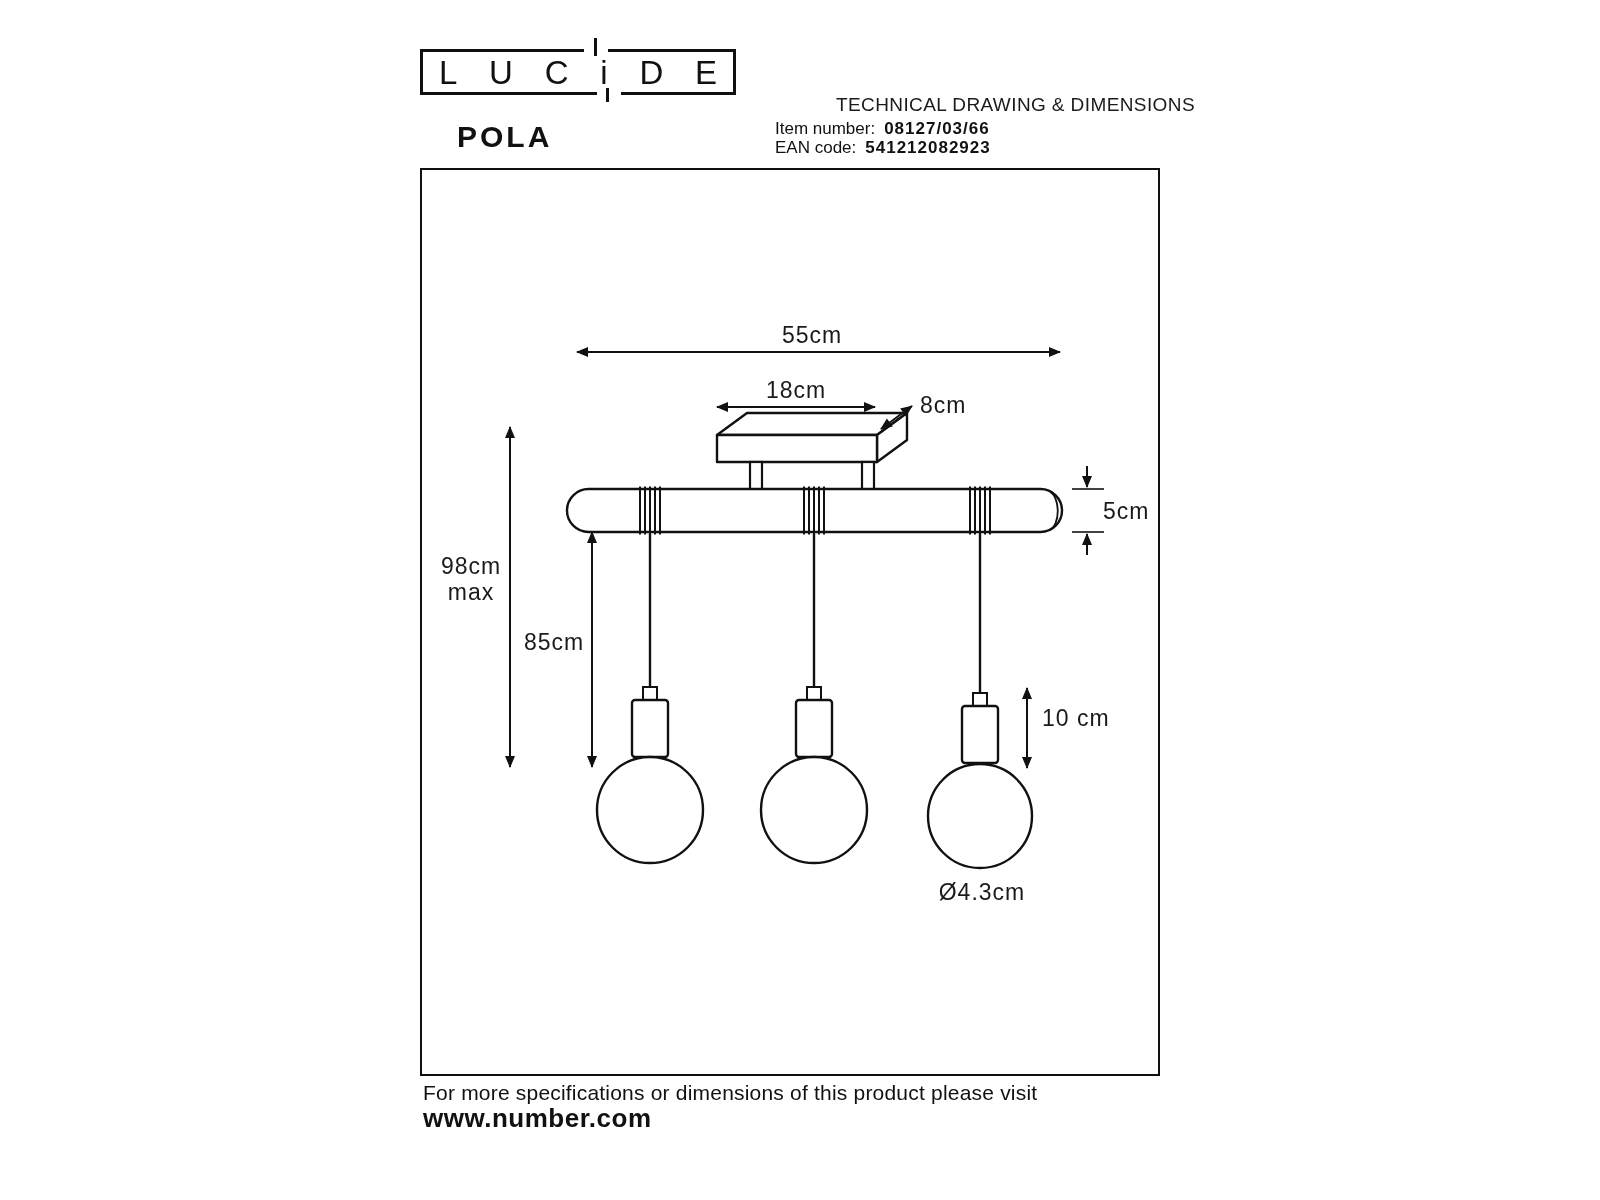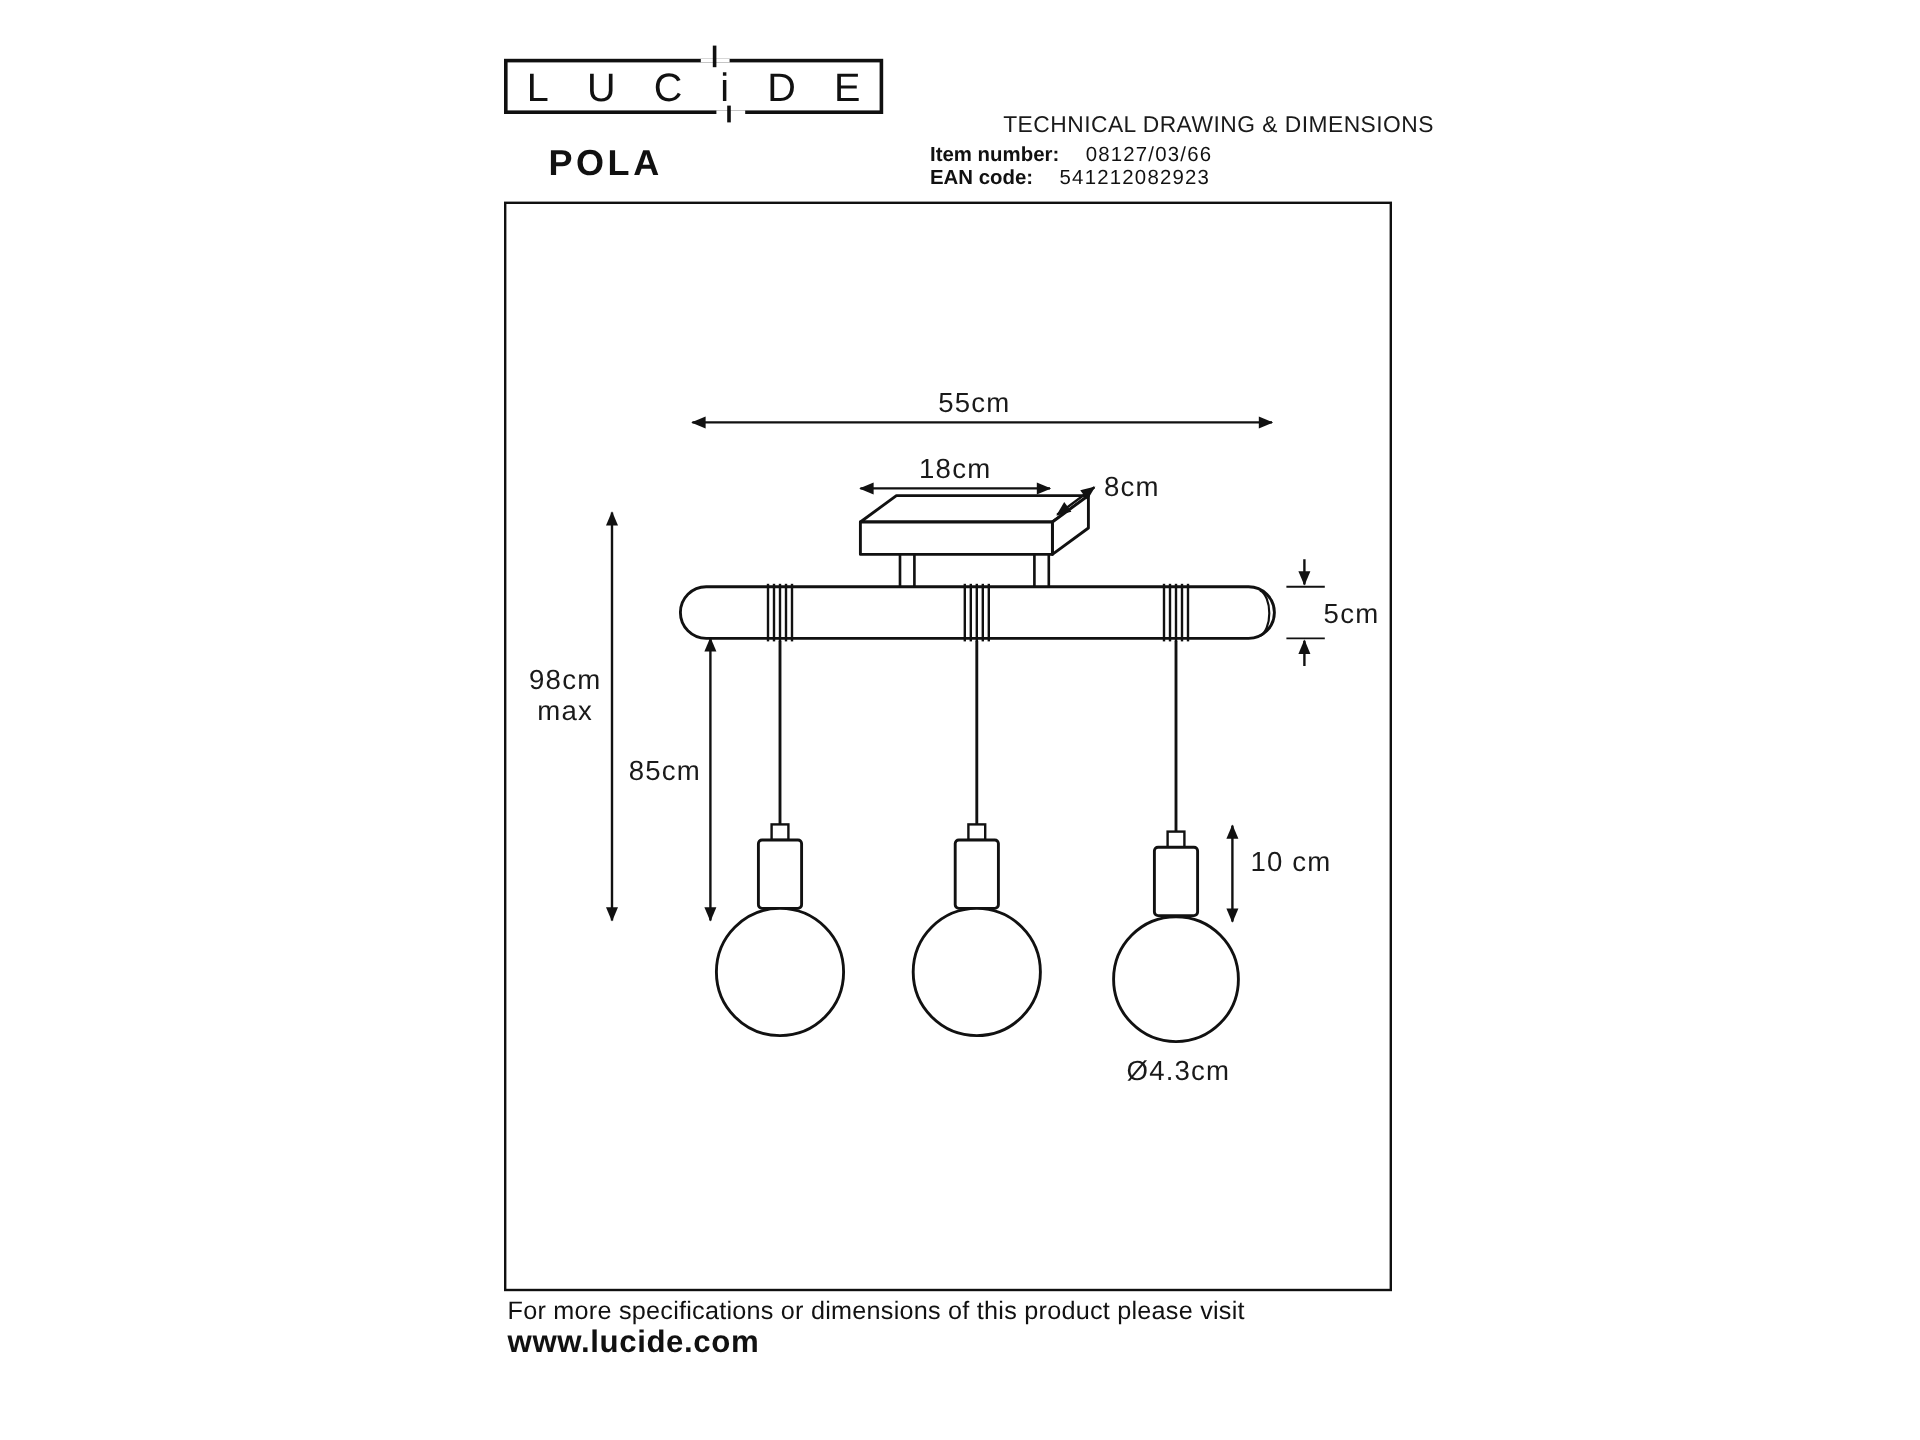--- a/index.html
+++ b/index.html
@@ -30,22 +30,22 @@
   .doc-title {
     position: absolute; left: 836px; top: 48px;
     font-size: 19px; letter-spacing: 0.4px; color: #1a1a1a; margin-top: 46px;
   }
   .product-name {
     position: absolute; left: 421px; top: 120px;
     font-size: 30px; font-weight: 700; letter-spacing: 3px; margin-left: 36px;
   }
   .item-info { position: absolute; left: 775px; top: 119px; font-size: 17px; line-height: 19px; }
   .item-row { white-space: nowrap; }
-  .item-label { font-weight: 700; margin-right: 22px; }
-  .item-value { font-weight: 400; letter-spacing: 1px; }
+  .item-label { font-weight: 400; margin-right: 9px; }
+  .item-value { font-weight: 700; letter-spacing: 1px; }
 
   
   .drawing-frame {
     position: absolute; left: 420px; top: 168px;
     width: 740px; height: 908px;
     border: 2px solid #101010; background: #ffffff;
   }
   .drawing-frame svg { position: absolute; left: 0; top: 0; }
   svg text {
     font-family: "Liberation Sans", sans-serif;
@@ -200,15 +200,15 @@
         <text x="620" y="556" text-anchor="start">10 cm</text>
       </g>
 
       <g>
         <text x="560" y="730" text-anchor="middle">Ø4.3cm</text>
       </g>
     </svg>
   </div>
 
   <div class="footer-note">For more specifications or dimensions of this product please visit</div>
-  <div class="footer-url">www.lucide.com</div>
+  <div class="footer-url">www.number.com</div>
 
 </div>
 
 </body></html>

